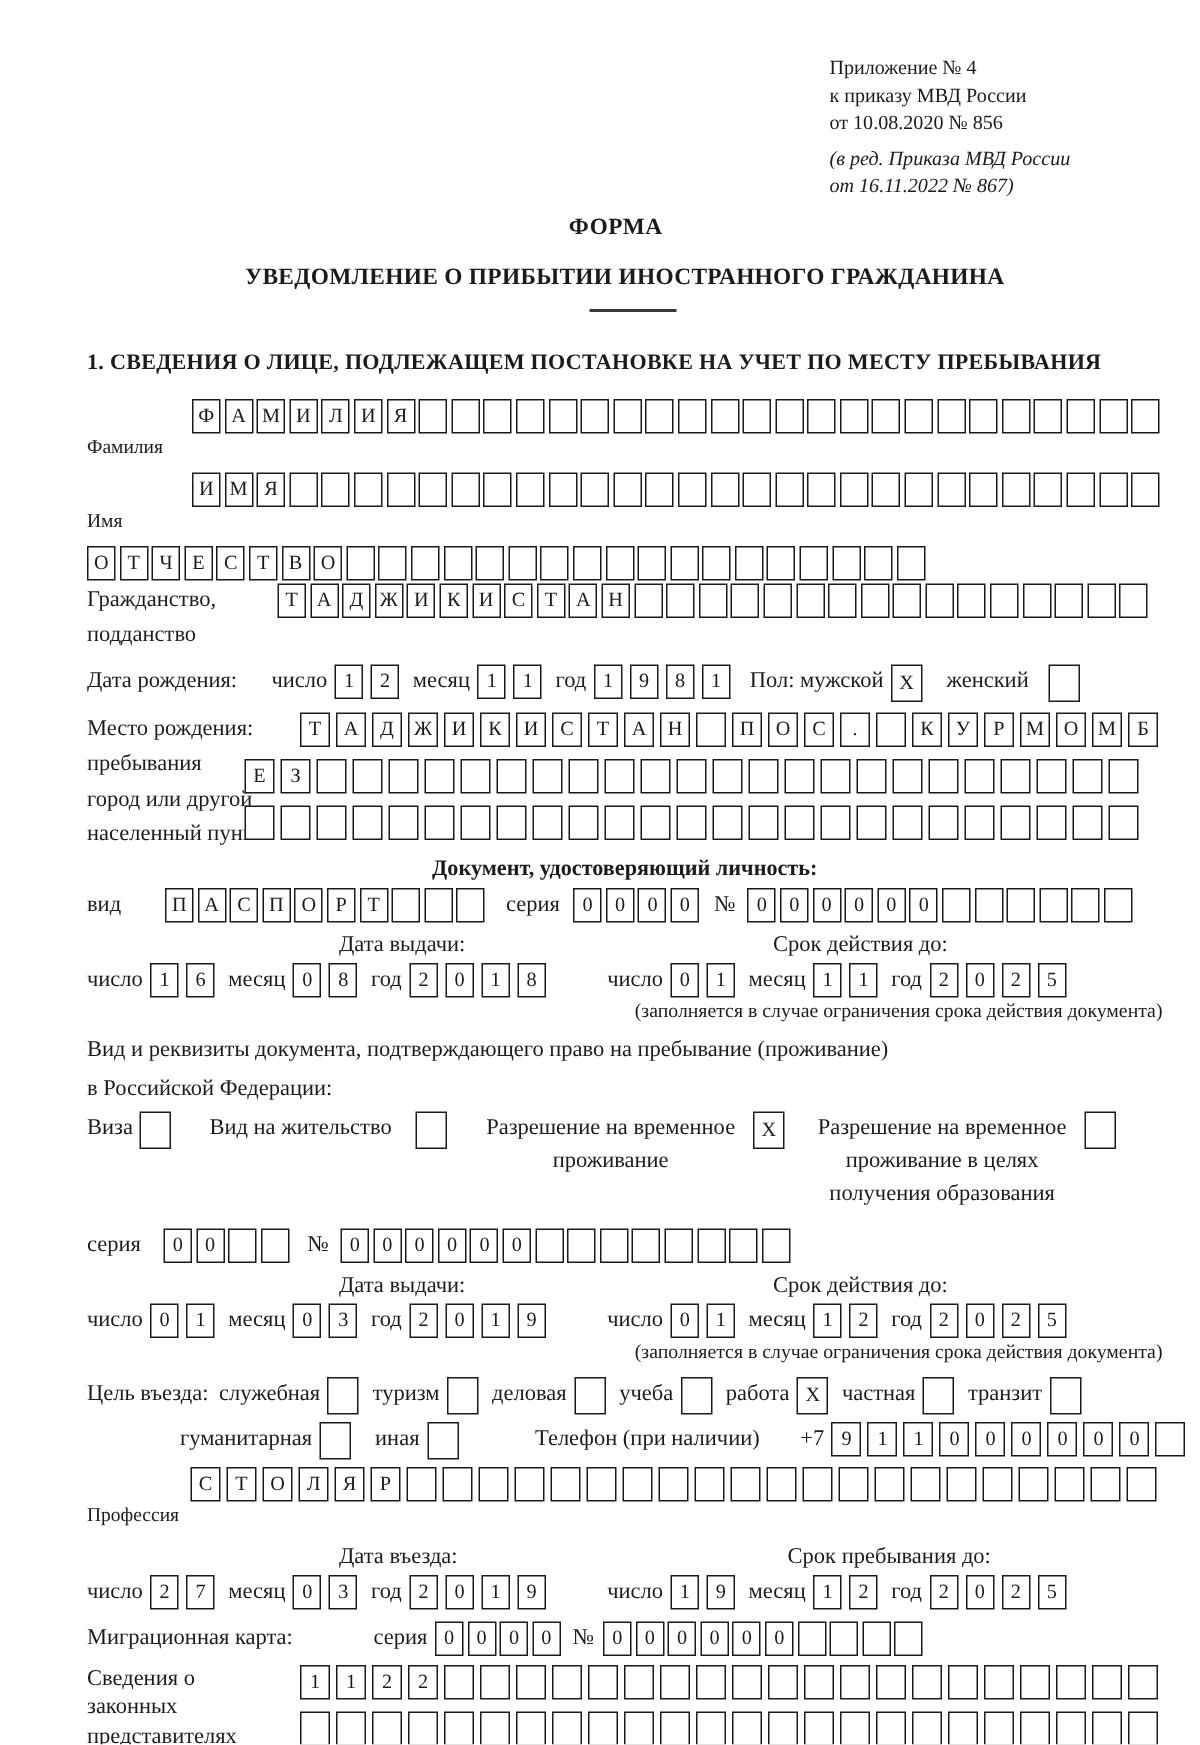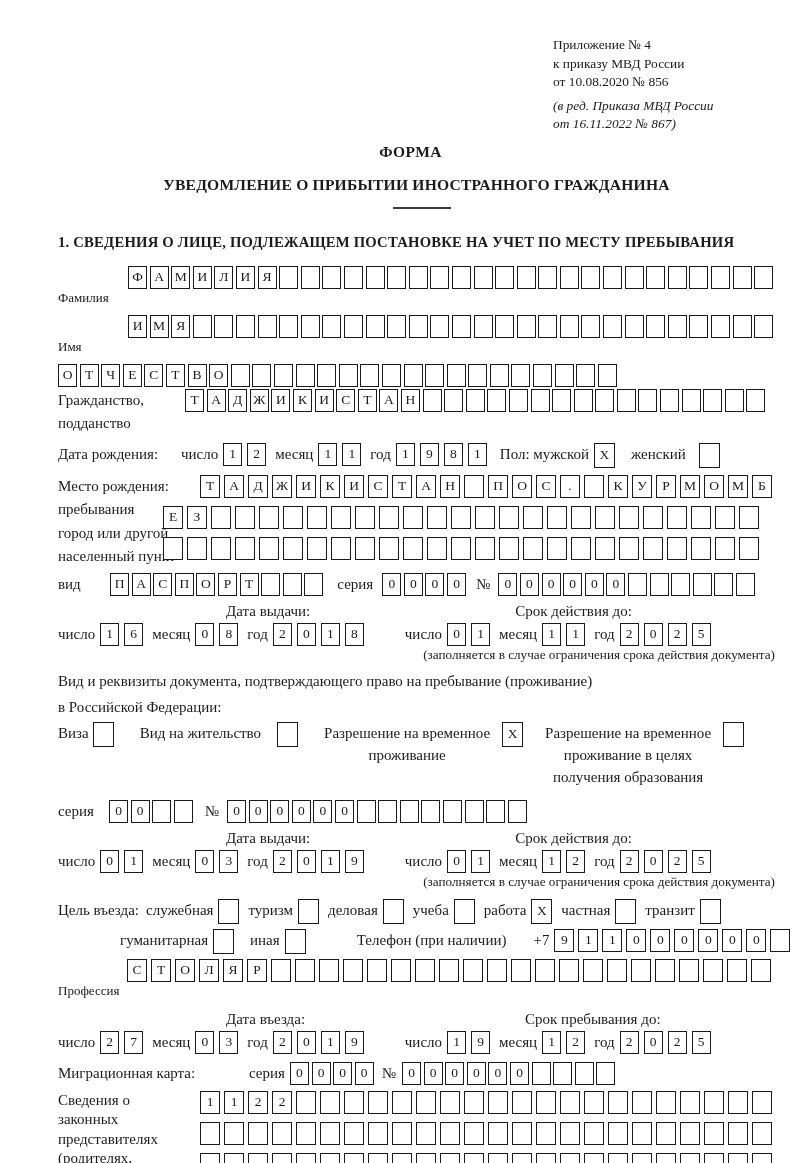--- a/index.html
+++ b/index.html
@@ -323,20 +323,21 @@
           <span class="cell"></span>
           <span class="cell"></span>
           <span class="cell"></span>
           <span class="cell"></span>
           <span class="cell"></span>
           <span class="cell"></span>
         </span>
     </span>
   </div>
 
+  <div class="bold-center">Документ, удостоверяющий личность:</div>
 
   <div class="drow" style="margin-top:4px">
     <span class="dlbl" style="width:47px">вид</span>
     <span class="cells">
         <span class="cell">П</span>
         <span class="cell">А</span>
         <span class="cell">С</span>
         <span class="cell">П</span>
         <span class="cell">О</span>
         <span class="cell">Р</span>

